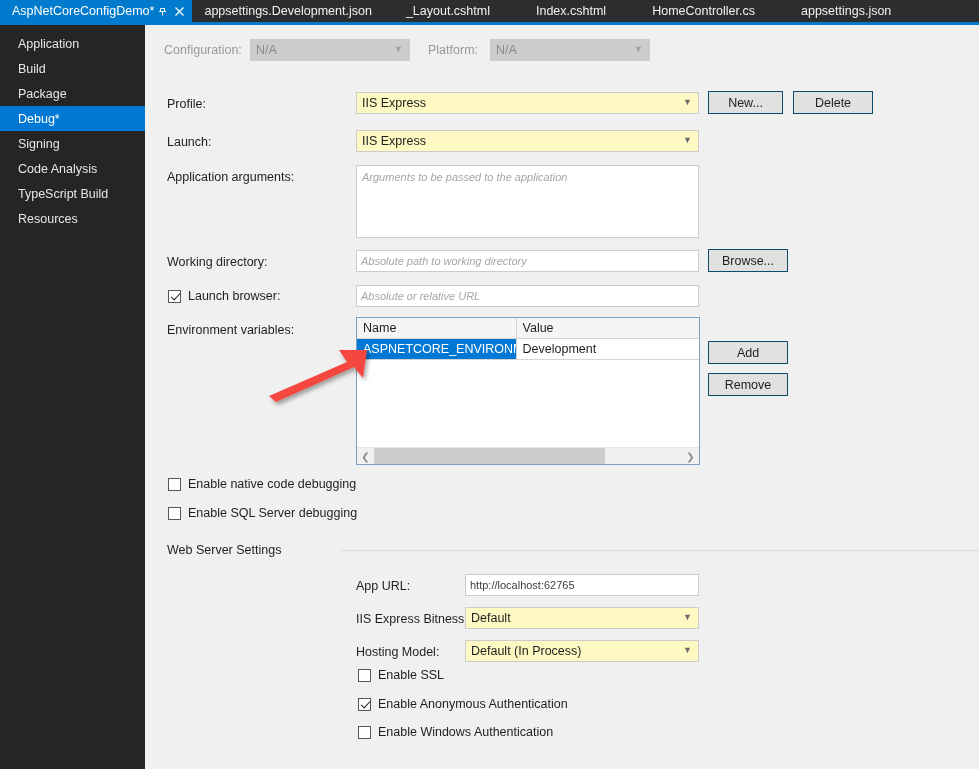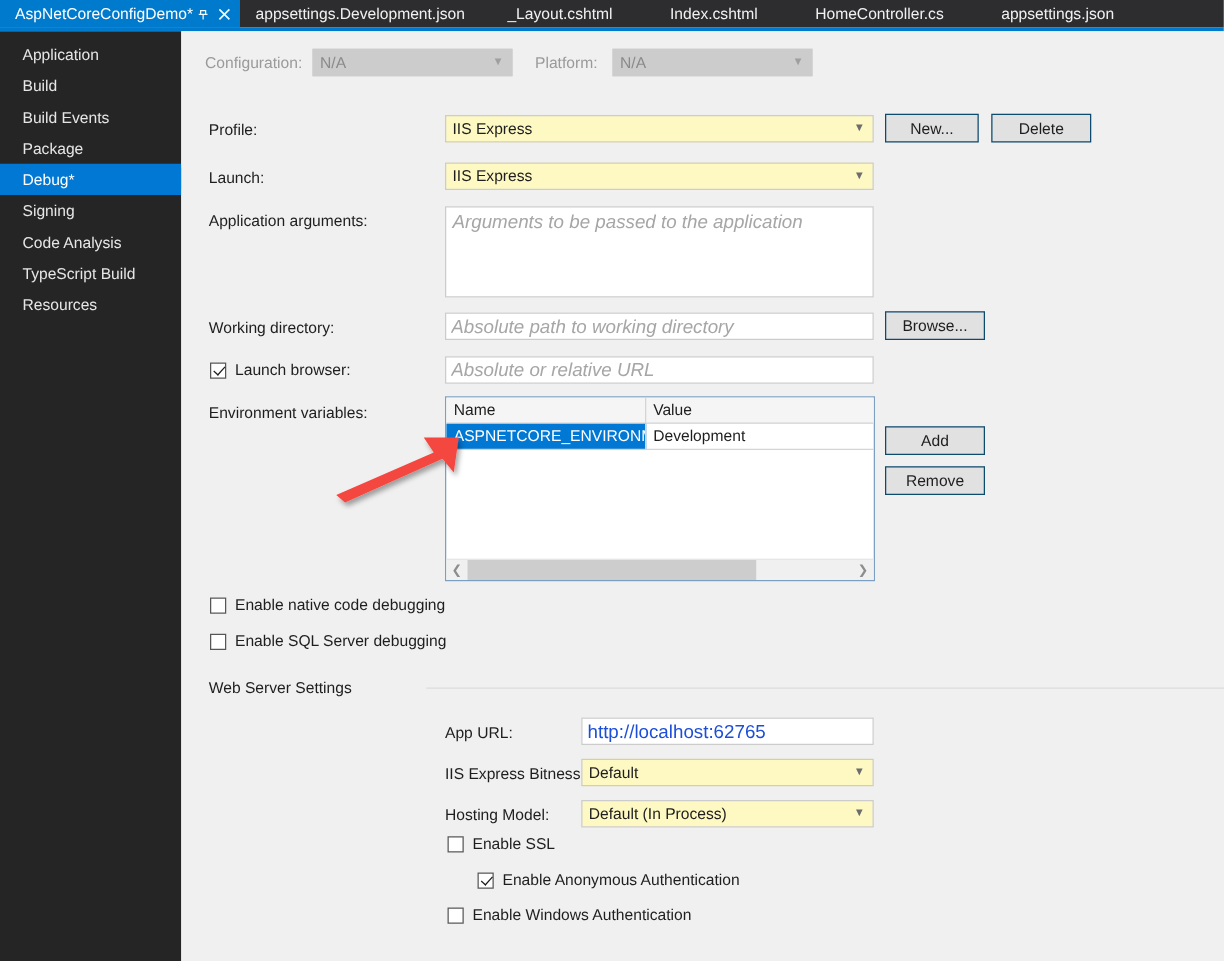--- a/index.html
+++ b/index.html
@@ -82,22 +82,22 @@
   .lbl { color: #1e1e1e; font-size: 12.5px; }
   .lbl.dim { color: #9a9a9a; }
 
   
   .txt {
     border: 1px solid #cccccc;
     background: #ffffff;
     height: 22px;
     padding: 0 4px;
     font-family: "Liberation Sans", sans-serif;
-    font-size: 15px;
-    color: #1d4ed8;
+    font-size: 11px;
+    color: #404040;
     outline: none;
     width: 100%;
   }
   .txt::placeholder { color: #a6a6a6; font-style: italic; }
   textarea.txt {
     height: auto; padding: 4px 5px; resize: none; line-height: 15px;
   }
 
   .combo {
     position: relative;
@@ -239,23 +239,20 @@
 </div>
 <div class="tabstrip-underline"></div>
 
 <div class="sidebar">
   <div style="height:6px"></div>
   <div class="nav-item">
     <span>Application</span>
   </div>
   <div class="nav-item">
     <span>Build</span>
-  </div>
-  <div class="nav-item">
-    <span>Build Events</span>
   </div>
   <div class="nav-item">
     <span>Package</span>
   </div>
   <div class="nav-item selected">
     <span>Debug*</span>
   </div>
   <div class="nav-item">
     <span>Signing</span>
   </div>
@@ -358,21 +355,21 @@
   <div style="position:absolute; left:211px; top:620px;" class="lbl">Hosting Model:</div>
   <div class="combo" style="position:absolute; left:320px; top:615px; width:234px;">
     <span>Default (In Process)</span>
     <span class="chev">▼</span>
   </div>
 
   <div class="cbrow" style="position:absolute; left:213px; top:643px;">
     <span class="cbox"></span>
     <span class="lbl">Enable SSL</span>
   </div>
-  <div class="cbrow" style="position:absolute; left:213px; top:672px;margin-left:24px;">
+  <div class="cbrow" style="position:absolute; left:213px; top:672px;">
     <span class="cbox checked"></span>
     <span class="lbl">Enable Anonymous Authentication</span>
   </div>
   <div class="cbrow" style="position:absolute; left:213px; top:700px;">
     <span class="cbox"></span>
     <span class="lbl">Enable Windows Authentication</span>
   </div>
 </div>
 
 <svg class="annot" style="left:255px; top:338px;" width="135" height="70" viewBox="0 0 135 70">

